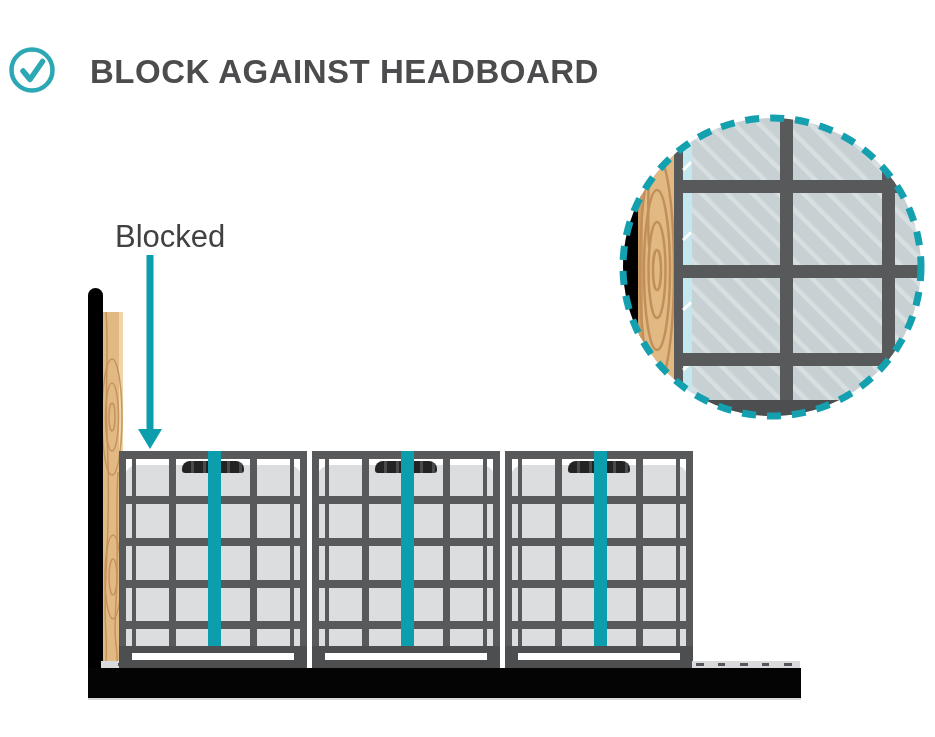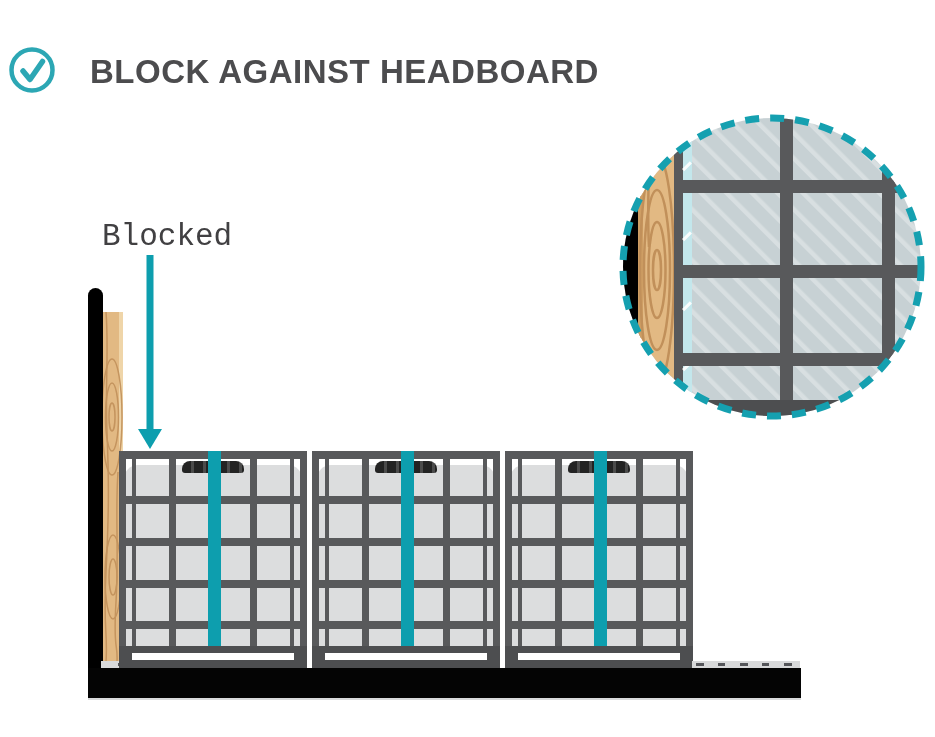--- a/index.html
+++ b/index.html
@@ -9,21 +9,21 @@
     text-align:right;
   }
   
   #hdr-icon{position:absolute;left:9px;top:47px;width:46px;height:46px;}
   #page-title{
     position:absolute;left:90px;top:53px;margin:0;
     font-size:33px;font-weight:bold;letter-spacing:.5px;color:var(--title-gray,#4C4C4E);
   }
   
   #blocked-label{
-    position:absolute;left:102px;top:219px;font-size:31px;color:var(--label-gray,#414042);font-family:Liberation Mono, monospace;
+    position:absolute;left:115px;top:219px;font-size:31px;color:var(--label-gray,#414042);
   }
   #blocked-arrow{position:absolute;left:130px;top:253px;width:40px;height:200px;}
   
   #headboard{
     position:absolute;left:88px;top:288px;width:15px;height:380px;
     background:var(--headboard-black,#000);border-radius:8px 8px 0 0;
   }
   #wood{position:absolute;left:103px;top:312px;width:20px;height:350px;}
   #wood-base{
     position:absolute;left:101px;top:661px;width:23px;height:7px;background:#D8D9DA;

